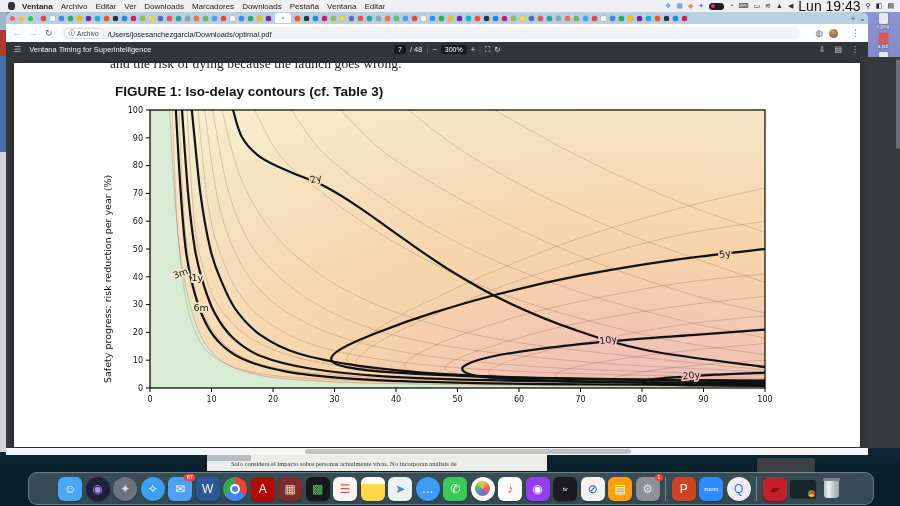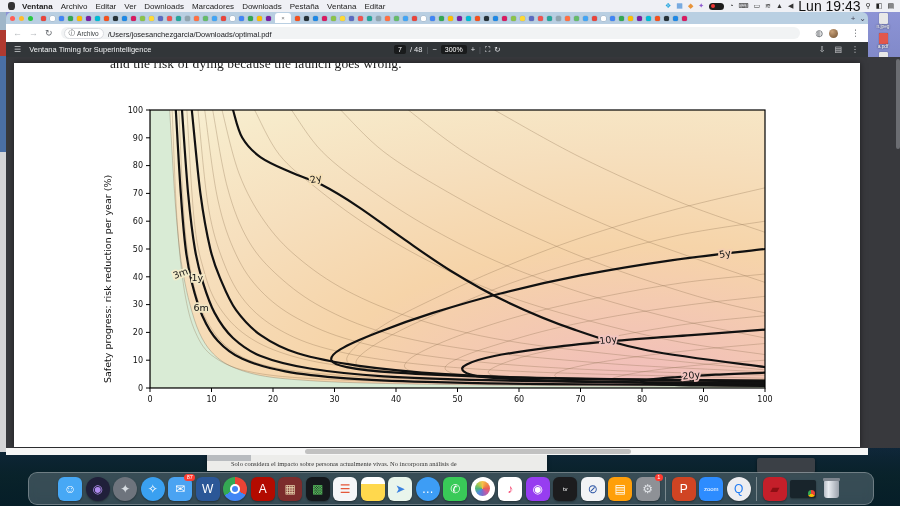--- a/index.html
+++ b/index.html
@@ -263,20 +263,21 @@
   <span id="pdf-right">
     <span>⇩</span>
     <span>▤</span>
     <span>⋮</span>
   </span>
 </div>
 
 <div class="abs" id="pdf-content">
   <div id="page">
     <div id="clipped-line">and the risk of dying because the launch goes wrong.</div>
+    <div id="figure-title">FIGURE 1: Iso-delay contours (cf. Table 3)</div>
     <div id="ylabel">Safety progress: risk reduction per year (%)</div>
     <div id="chart">
       <svg id="contour-svg" width="615" height="278" viewBox="0 0 615 278">
         <defs>
           <radialGradient id="warm" cx="80%" cy="100%" r="135%">
             <stop offset="0%" stop-color="#f1bcbc"></stop>
             <stop offset="38%" stop-color="#f6d4a9"></stop>
             <stop offset="62%" stop-color="#f6dfbd"></stop>
             <stop offset="85%" stop-color="#f7ebcb"></stop>
             <stop offset="100%" stop-color="#f8f2d9"></stop>

